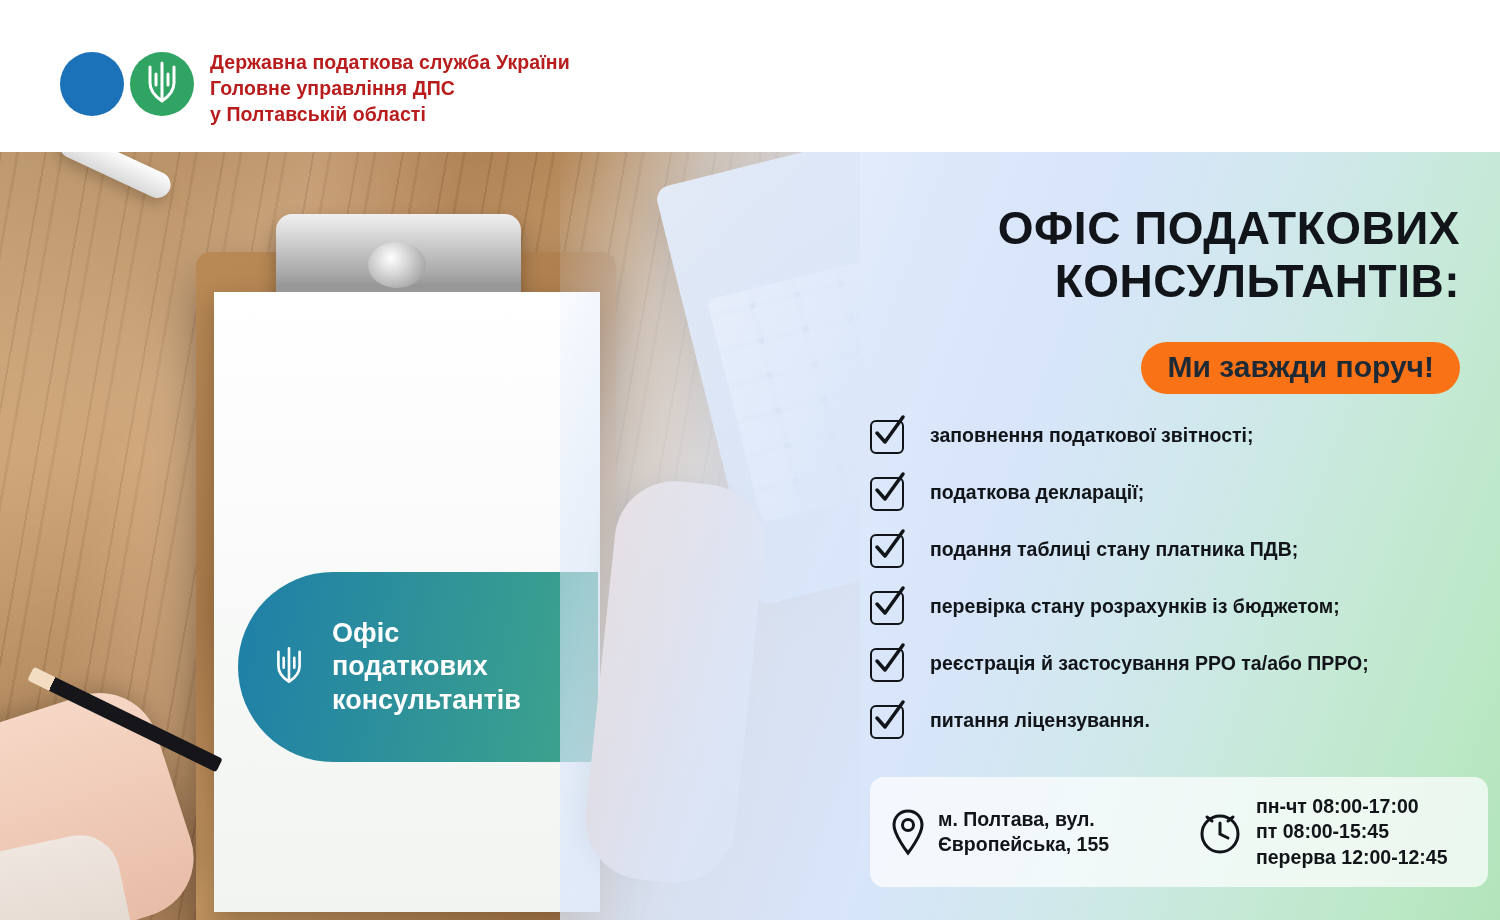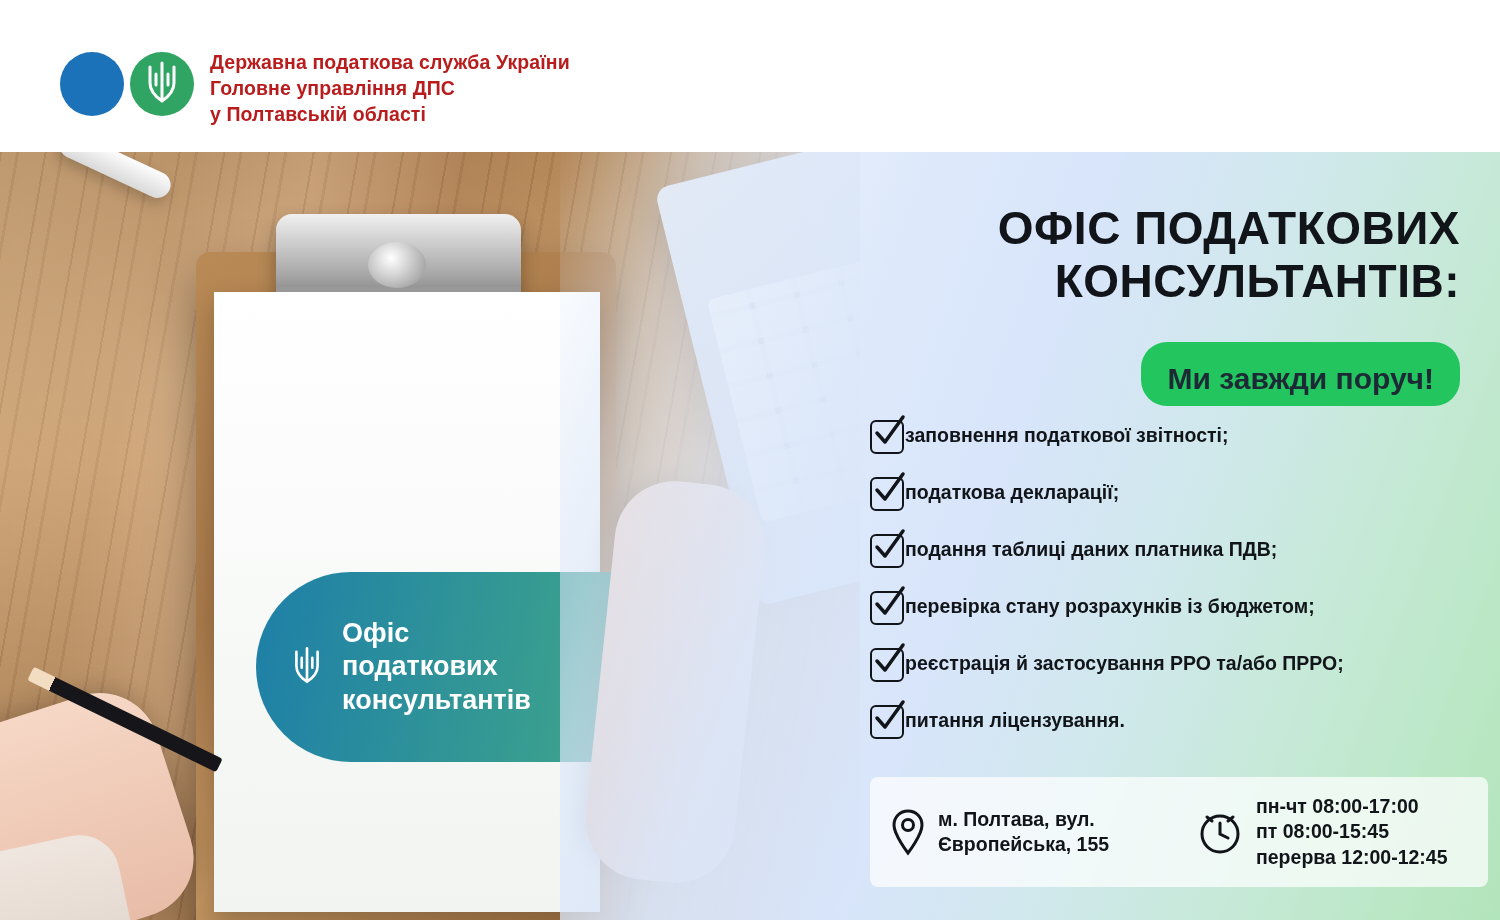--- a/index.html
+++ b/index.html
@@ -156,27 +156,27 @@
   }
   .paper {
     position: absolute;
     left: 18px; top: 40px;
     width: 386px; height: 620px;
     background: linear-gradient(180deg,#ffffff,#f1f4f1);
     box-shadow: 0 10px 24px rgba(0,0,0,0.22);
   }
   .paper-badge {
     position: absolute;
-    left: 42px; top: 280px;
+    left: 24px; top: 280px;
     width: 360px; height: 190px;
     background: linear-gradient(100deg,#1e7fa8,#3fa58a);
     border-radius: 95px 0 0 95px;
     display: flex;
     align-items: center;
-    gap: 20px;
+    gap: 28px;
     padding-left: 36px;
     box-sizing: border-box;
   }
   .paper-badge .badge-text {
     color: #ffffff;
     font-size: 27px;
     font-weight: bold;
     line-height: 1.24;
   }
   .hand {
@@ -235,36 +235,36 @@
     text-align: right;
     color: #111418;
     font-size: 46px;
     font-weight: bold;
     line-height: 1.16;
     letter-spacing: 0.5px;
   }
   .subtitle-pill {
     position: absolute;
     right: 40px; top: 190px;
-    background: #22c55e;
+    background: #f97316;
     border-radius: 26px;
-    padding: 20px 26px 10px 26px;
+    padding: 8px 26px 10px 26px;
     color: #1d2a36;
     font-size: 30px;
     font-weight: 600;
   }
   .bullets {
     position: absolute;
     left: 10px; top: 268px;
     width: 620px;
   }
   .bullet {
     display: flex;
     align-items: flex-start;
-    gap: 1px;
+    gap: 26px;
     margin-bottom: 23px;
   }
   .check {
     flex: 0 0 auto;
     width: 30px; height: 30px;
     border: 2.5px solid #111418;
     border-radius: 6px;
     position: relative;
     margin-top: 0px;
   }
@@ -277,21 +277,21 @@
     padding-top: 3px;
   }
 
   
   .info-box {
     position: absolute;
     left: 10px; top: 625px;
     width: 618px;
     height: 110px;
     background: rgba(255,255,255,0.72);
-    border-radius: 8px;
+    border-radius: 14px;
     display: flex;
     align-items: center;
   }
   .info-item {
     display: flex;
     align-items: center;
     gap: 12px;
   }
   .info-address { margin-left: 20px; width: 300px; }
   .info-hours { margin-left: 6px; justify-content: center; }
@@ -389,21 +389,21 @@
           </span>
           <span class="bullet-text">податкова декларації;</span>
         </div>
 
         <div class="bullet">
           <span class="check">
             <svg width="38" height="38" viewBox="0 0 38 38" aria-hidden="true">
               <path d="M7 20 L15 29 L33 4" stroke="#111418" stroke-width="3.5" fill="none" stroke-linecap="round" stroke-linejoin="round"></path>
             </svg>
           </span>
-          <span class="bullet-text">подання таблиці даних платника ПДВ;</span>
+          <span class="bullet-text">подання таблиці стану платника ПДВ;</span>
         </div>
 
         <div class="bullet">
           <span class="check">
             <svg width="38" height="38" viewBox="0 0 38 38" aria-hidden="true">
               <path d="M7 20 L15 29 L33 4" stroke="#111418" stroke-width="3.5" fill="none" stroke-linecap="round" stroke-linejoin="round"></path>
             </svg>
           </span>
           <span class="bullet-text">перевірка стану розрахунків із бюджетом;</span>
         </div>

